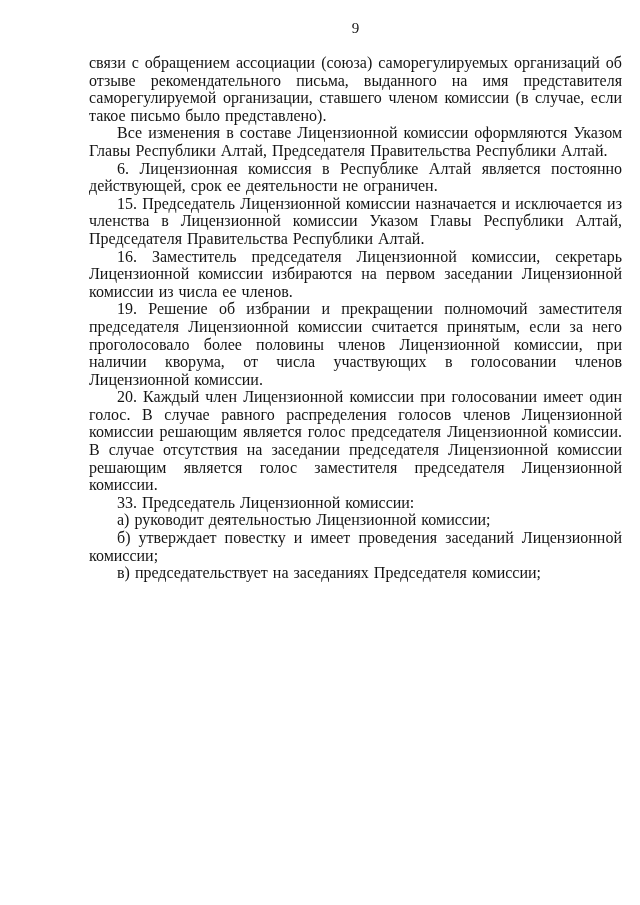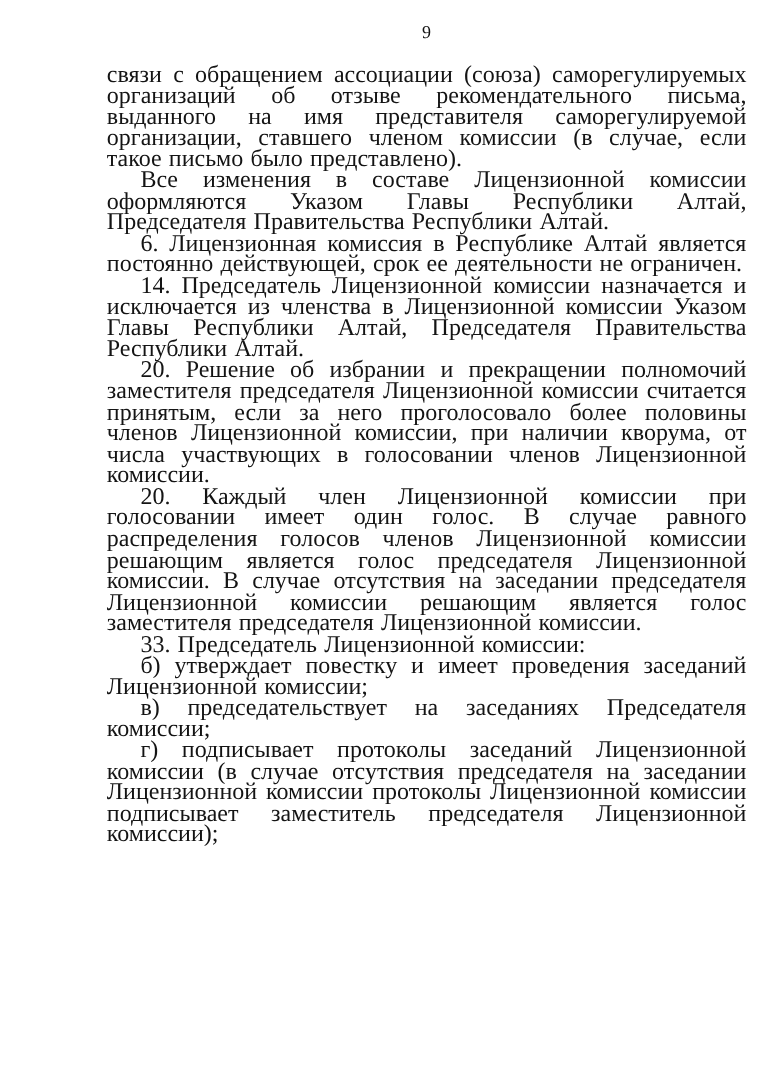--- a/index.html
+++ b/index.html
@@ -19,21 +19,21 @@
     overflow: hidden;
   }
   .page-number {
     text-align: center;
     font-size: 15px;
     line-height: 16px;
     margin-bottom: 18px;
   }
   .body-text p {
     margin: 0;
-    font-size: 20px;
+    font-size: 16px;
     line-height: 17.6px;
     text-align: justify;
     text-indent: 28px;
     word-spacing: 1px;
     font-family: Liberation Serif, serif;
   }
   .body-text p.flush {
     text-indent: 0;
   }
   .section-heading {
@@ -50,24 +50,25 @@
 
 <div class="page">
 
   <div class="page-number">9</div>
 
   <div class="body-text">
 
     <p class="flush">связи с обращением ассоциации (союза) саморегулируемых организаций об отзыве рекомендательного письма, выданного на имя представителя саморегулируемой организации, ставшего членом комиссии (в случае, если такое письмо было представлено).</p>
     <p>Все изменения в составе Лицензионной комиссии оформляются Указом Главы Республики Алтай, Председателя Правительства Республики Алтай.</p>
     <p>6. Лицензионная комиссия в Республике Алтай является постоянно действующей, срок ее деятельности не ограничен.</p>
-    <p>14. Председатель Лицензионной комиссии назначается и исключается из членства в Лицензионной комиссии Указом Главы Республики Алтай, Председателя Правительства Республики Алтай.</p>
+    <p>15. Председатель Лицензионной комиссии назначается и исключается из членства в Лицензионной комиссии Указом Главы Республики Алтай, Председателя Правительства Республики Алтай.</p>
+    <p>16. Заместитель председателя Лицензионной комиссии, секретарь Лицензионной комиссии избираются на первом заседании Лицензионной комиссии из числа ее членов.</p>
 
 
-    <p>20. Решение об избрании и прекращении полномочий заместителя председателя Лицензионной комиссии считается принятым, если за него проголосовало более половины членов Лицензионной комиссии, при наличии кворума, от числа участвующих в голосовании членов Лицензионной комиссии.</p>
+    <p>19. Решение об избрании и прекращении полномочий заместителя председателя Лицензионной комиссии считается принятым, если за него проголосовало более половины членов Лицензионной комиссии, при наличии кворума, от числа участвующих в голосовании членов Лицензионной комиссии.</p>
     <p>20. Каждый член Лицензионной комиссии при голосовании имеет один голос. В случае равного распределения голосов членов Лицензионной комиссии решающим является голос председателя Лицензионной комиссии. В случае отсутствия на заседании председателя Лицензионной комиссии решающим является голос заместителя председателя Лицензионной комиссии.</p>
     <p>33. Председатель Лицензионной комиссии:</p>
+    <p>а) руководит деятельностью Лицензионной комиссии;</p>
     <p>б) утверждает повестку и имеет проведения заседаний Лицензионной комиссии;</p>
     <p>в) председательствует на заседаниях Председателя комиссии;</p>
-    <p>г) подписывает протоколы заседаний Лицензионной комиссии (в случае отсутствия председателя на заседании Лицензионной комиссии протоколы Лицензионной комиссии подписывает заместитель председателя Лицензионной комиссии);</p>
 
   </div>
 </div>
 
 </body></html>

